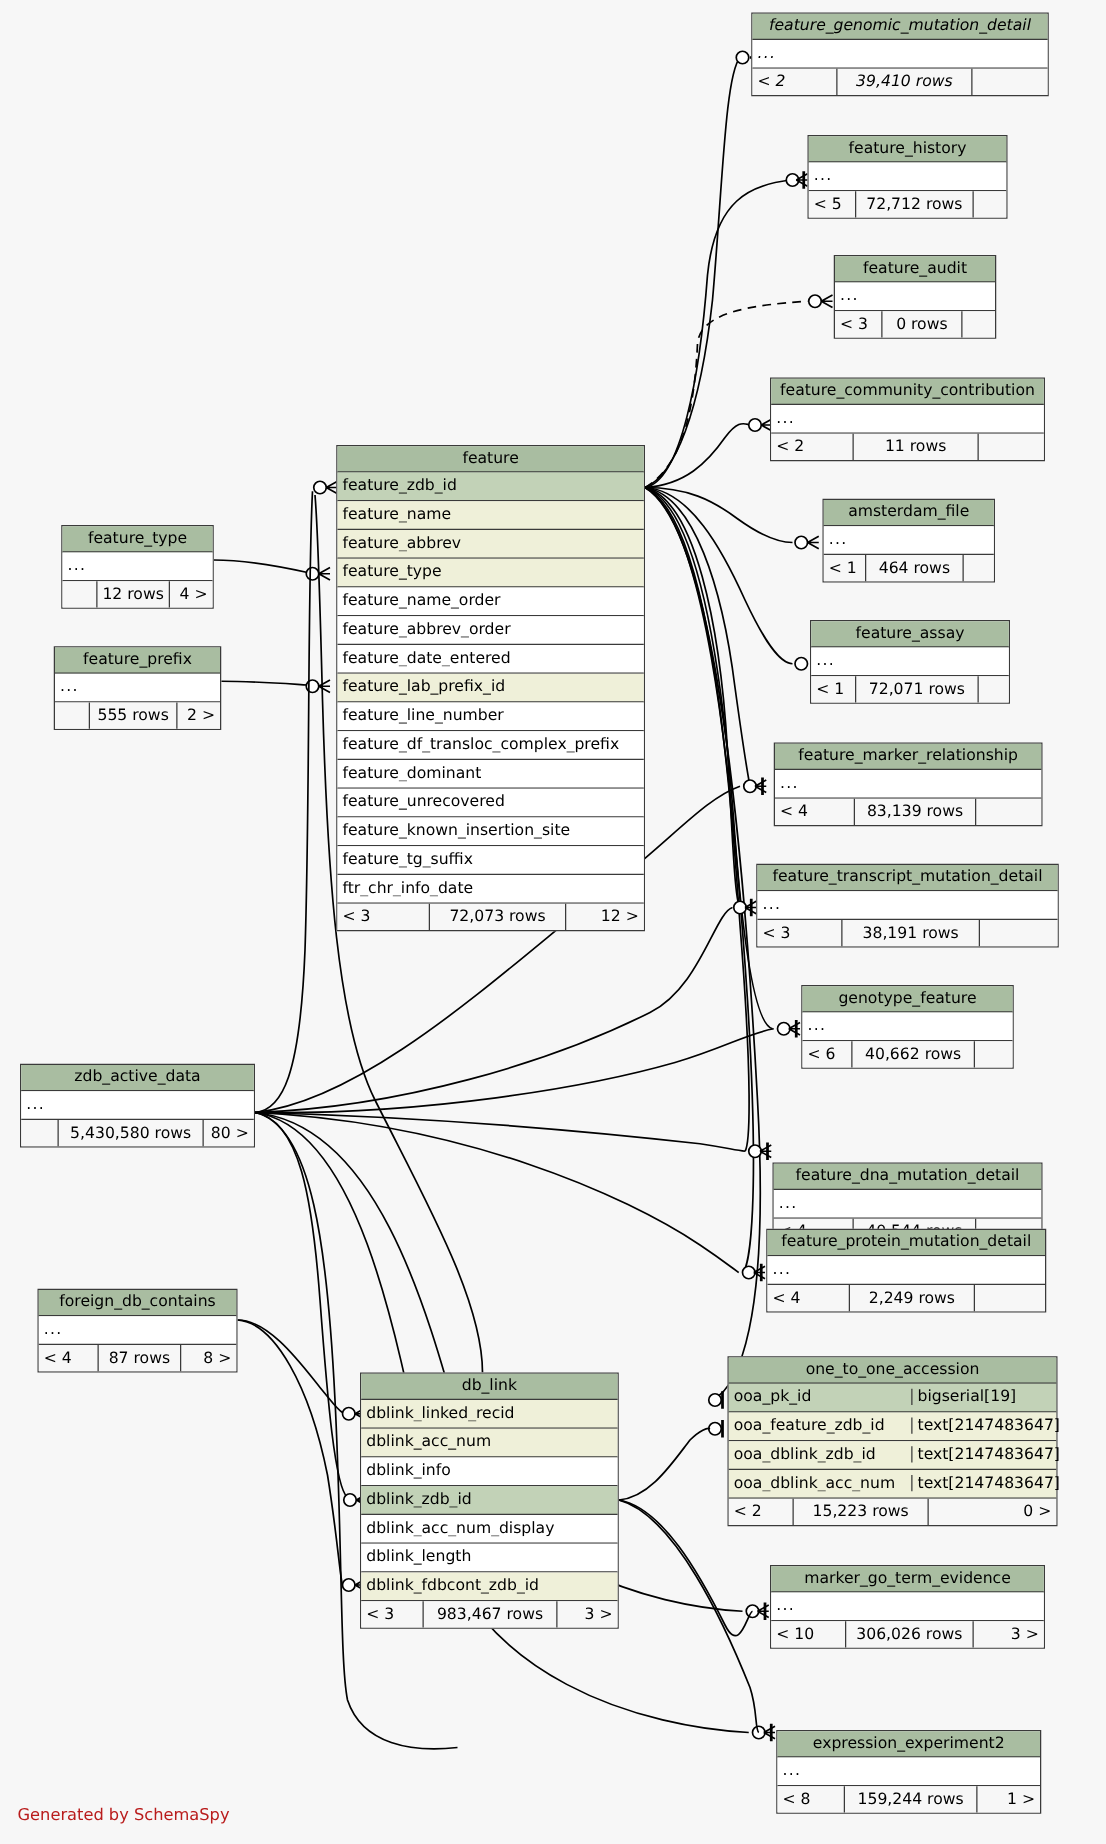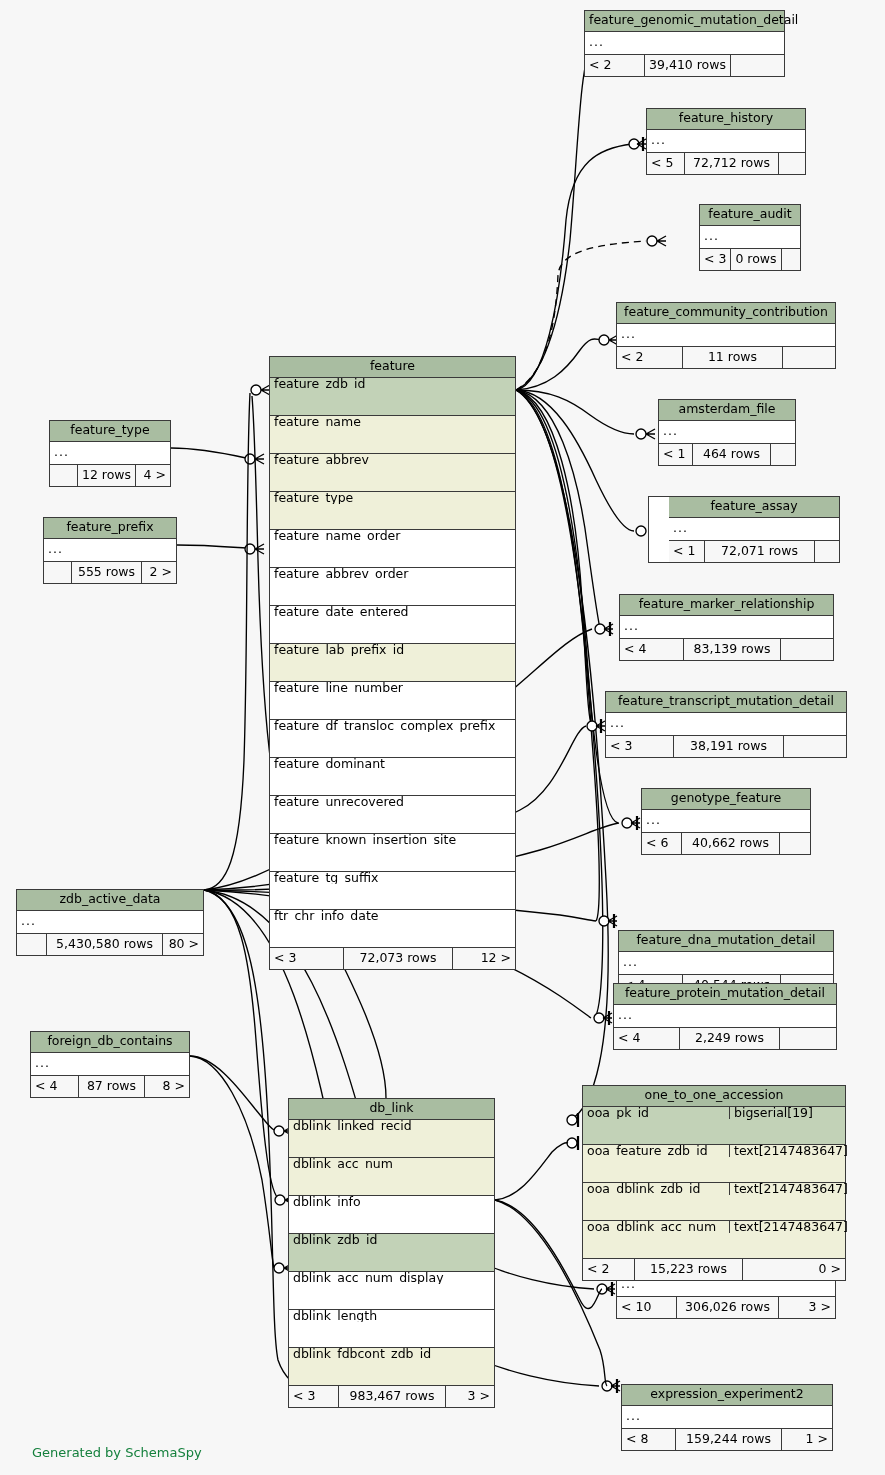--- a/index.html
+++ b/index.html
@@ -45,22 +45,22 @@
     text-align: center;
     padding: 3px 4px 4px 4px;
     font-size: 12.5px;
     white-space: nowrap;
     box-sizing: border-box;
   }
   .col {
     display: flex;
     border-bottom: 1px solid #3a3a3a;
     box-sizing: border-box;
-    height: 38px;
-    align-items: flex-start;
+    height: 23px;
+    align-items: center;
     background: #ffffff;
   }
   .col:last-of-type { }
   .col .cname {
     padding: 0 3px 0 4px;
     white-space: nowrap;
     flex: 1 1 auto;
     overflow: hidden;
   }
   .col .ctype {
@@ -106,24 +106,24 @@
   .foot .f-mid {
     justify-content: center;
     border-right: 1px solid #3a3a3a;
     flex: 1 1 auto;
   }
   .foot .f-right {
     justify-content: flex-end;
   }
   #footer-note {
     position: absolute;
-    left: 32px;
+    left: 14px;
     top: 1445px;
     font-size: 13px;
-    color: #15803d;
+    color: #b91c1c;
     z-index: 3;
     white-space: nowrap;
     text-align: center;
   }
 </style>
 </head>
 <body>
 
 <div id="canvas">
 
@@ -271,41 +271,41 @@
       <use href="#crow-left" x="284" y="1131"></use>
     </g>
 
     <path class="ln" d="M495,1200 C520,1198 538,1170 552,1152 C560,1144 566,1142 568,1143"></path>
     <path class="ln" d="M495,1200 C530,1206 560,1260 580,1300 C592,1324 598,1290 602,1289"></path>
     <path class="ln" d="M495,1200 C540,1212 580,1300 600,1350 C606,1368 604,1384 607,1386"></path>
 
     <path class="ln" d="M386,1098 C386,1040 340,960 300,880 C270,820 262,700 258,560 C256,480 254,420 252,396"></path>
   </svg>
 
-  <div class="tbl" style="left:584px; top:10px; width:201px;">
+  <div class="tbl" style="left:601px; top:10px; width:238px;font-style:italic;">
     <div class="tbl-title">feature_genomic_mutation_detail</div>
     <div class="ellipsis">...</div>
     <div class="foot">
       <div class="f-left" style="width:68px">&lt; 2</div>
       <div class="f-mid">39,410 rows</div>
       <div class="f-right" style="width:60px"></div>
     </div>
   </div>
 
   <div class="tbl" style="left:646px; top:108px; width:160px;">
     <div class="tbl-title">feature_history</div>
     <div class="ellipsis">...</div>
     <div class="foot">
       <div class="f-left" style="width:38px">&lt; 5</div>
       <div class="f-mid">72,712 rows</div>
       <div class="f-right" style="width:26px"></div>
     </div>
   </div>
 
-  <div class="tbl" style="left:667px; top:204px; width:102px;margin-left:32px;">
+  <div class="tbl" style="left:667px; top:204px; width:130px;">
     <div class="tbl-title">feature_audit</div>
     <div class="ellipsis">...</div>
     <div class="foot">
       <div class="f-left" style="width:38px">&lt; 3</div>
       <div class="f-mid">0 rows</div>
       <div class="f-right" style="width:26px"></div>
     </div>
   </div>
 
   <div class="tbl" style="left:616px; top:302px; width:220px;">
@@ -321,21 +321,21 @@
   <div class="tbl" style="left:658px; top:399px; width:138px;">
     <div class="tbl-title">amsterdam_file</div>
     <div class="ellipsis">...</div>
     <div class="foot">
       <div class="f-left" style="width:34px">&lt; 1</div>
       <div class="f-mid">464 rows</div>
       <div class="f-right" style="width:24px"></div>
     </div>
   </div>
 
-  <div class="tbl" style="left:648px; top:496px; width:192px;padding-left:20px;">
+  <div class="tbl" style="left:648px; top:496px; width:160px;">
     <div class="tbl-title">feature_assay</div>
     <div class="ellipsis">...</div>
     <div class="foot">
       <div class="f-left" style="width:36px">&lt; 1</div>
       <div class="f-mid">72,071 rows</div>
       <div class="f-right" style="width:24px"></div>
     </div>
   </div>
 
   <div class="tbl" style="left:619px; top:594px; width:215px;">
@@ -421,21 +421,21 @@
   <div class="tbl" style="left:43px; top:517px; width:134px;">
     <div class="tbl-title">feature_prefix</div>
     <div class="ellipsis">...</div>
     <div class="foot">
       <div class="f-left" style="width:28px"></div>
       <div class="f-mid">555 rows</div>
       <div class="f-right" style="width:34px">2 &gt;</div>
     </div>
   </div>
 
-  <div class="tbl" style="left:16px; top:889px; width:188px;">
+  <div class="tbl" style="left:16px; top:851px; width:188px;">
     <div class="tbl-title">zdb_active_data</div>
     <div class="ellipsis">...</div>
     <div class="foot">
       <div class="f-left" style="width:30px"></div>
       <div class="f-mid">5,430,580 rows</div>
       <div class="f-right" style="width:40px">80 &gt;</div>
     </div>
   </div>
 
   <div class="tbl" style="left:30px; top:1031px; width:160px;">

